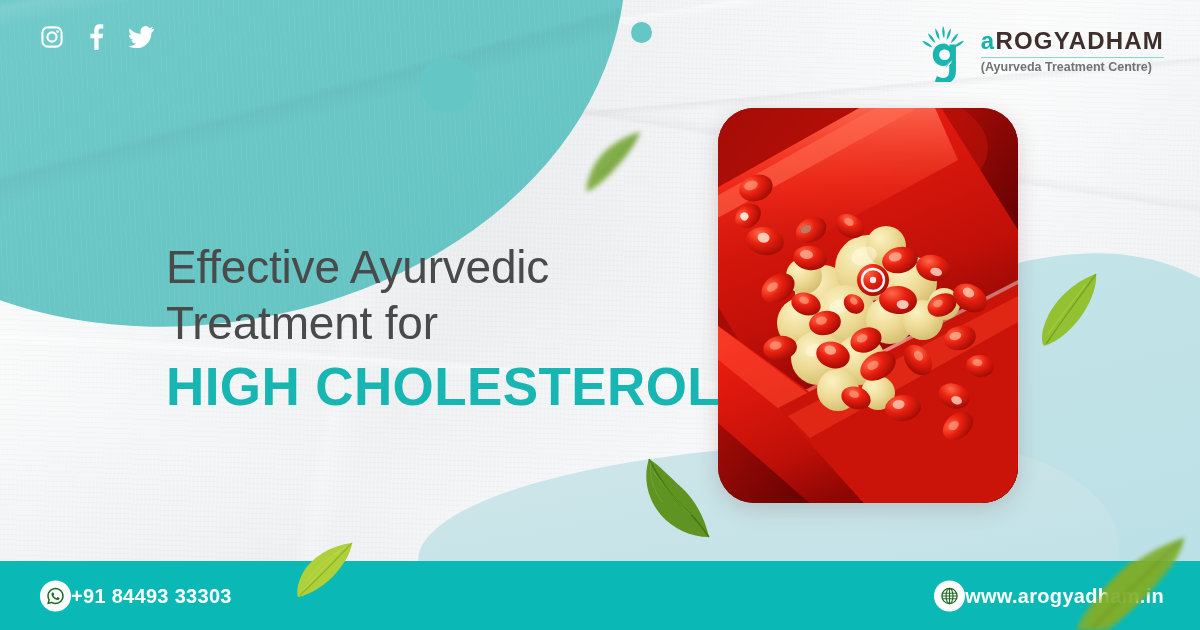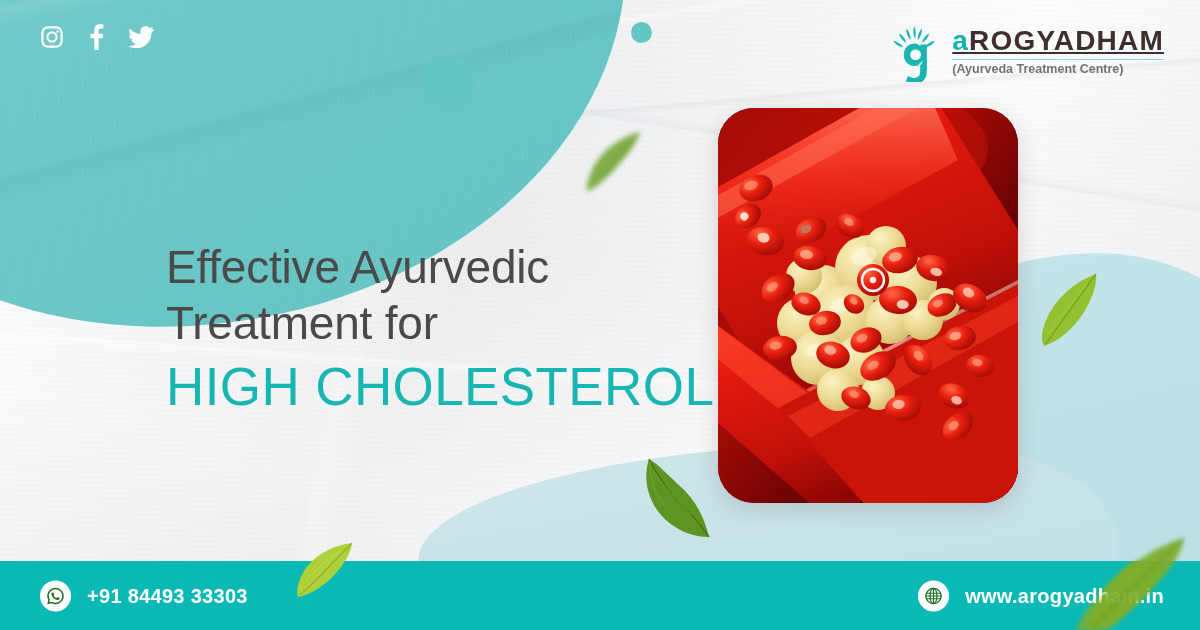--- a/index.html
+++ b/index.html
@@ -115,27 +115,26 @@
     right: 36px;
     top: 20px;
     display: flex;
     align-items: center;
     gap: 10px;
     z-index: 9;
   }
   .logo-mark { width: 56px; height: 62px; flex: 0 0 auto; }
   .logo-text { display: flex; flex-direction: column; align-items: flex-start; }
   .logo-word {
-    font-size: 28px;
+    font-size: 24px;
     font-weight: 800;
     letter-spacing: 1.2px;
     color: #3d2f2c;
     line-height: 1;
     white-space: nowrap;
-    text-decoration: underline;
   }
   .logo-word .accent { color: #12b3ae; }
   .logo-rule {
     width: 100%;
     height: 1px;
     background: #8fd4d0;
     margin: 4px 0 3px;
   }
   .logo-sub {
     font-size: 12.5px;
@@ -156,21 +155,21 @@
   .headline .l2 {
     font-size: 46px;
     font-weight: 400;
     color: #4a4a4a;
     line-height: 1.22;
     letter-spacing: -0.2px;
     white-space: nowrap;
   }
   .headline .l3 {
     font-size: 53px;
-    font-weight: 400;
+    font-weight: 700;
     color: #18b6b2;
     line-height: 1.18;
     letter-spacing: 0.4px;
     margin-top: 5px;
     white-space: nowrap;
   }
 
   
   .photo-card {
     position: absolute;
@@ -208,21 +207,20 @@
     overflow: hidden;
     z-index: 1;
     pointer-events: none;
   }
   .footer-item {
     position: absolute;
     top: 50%;
     transform: translateY(-50%);
     display: flex;
     align-items: center;
-    gap: 16px;
     z-index: 3;
   }
   .footer-left { left: 40px; }
   .footer-right { right: 36px; }
   .badge {
     width: 31px;
     height: 31px;
     border-radius: 50%;
     background: #ffffff;
     display: flex;

